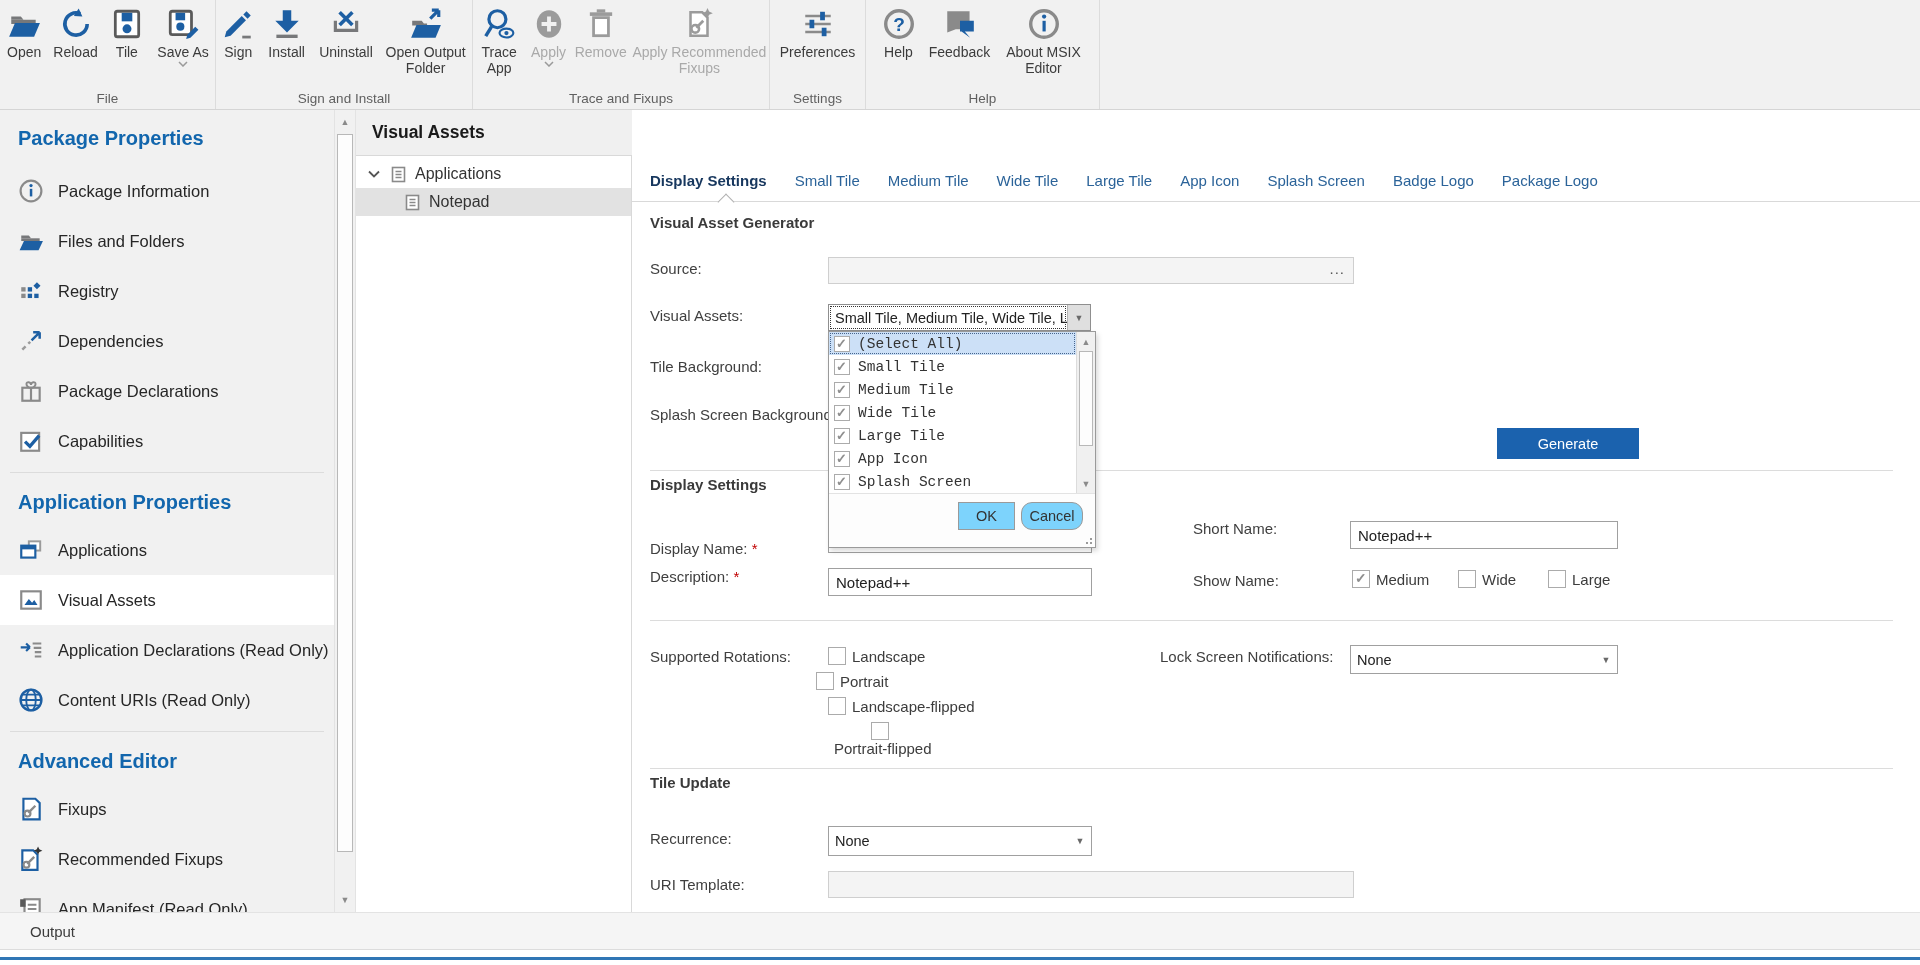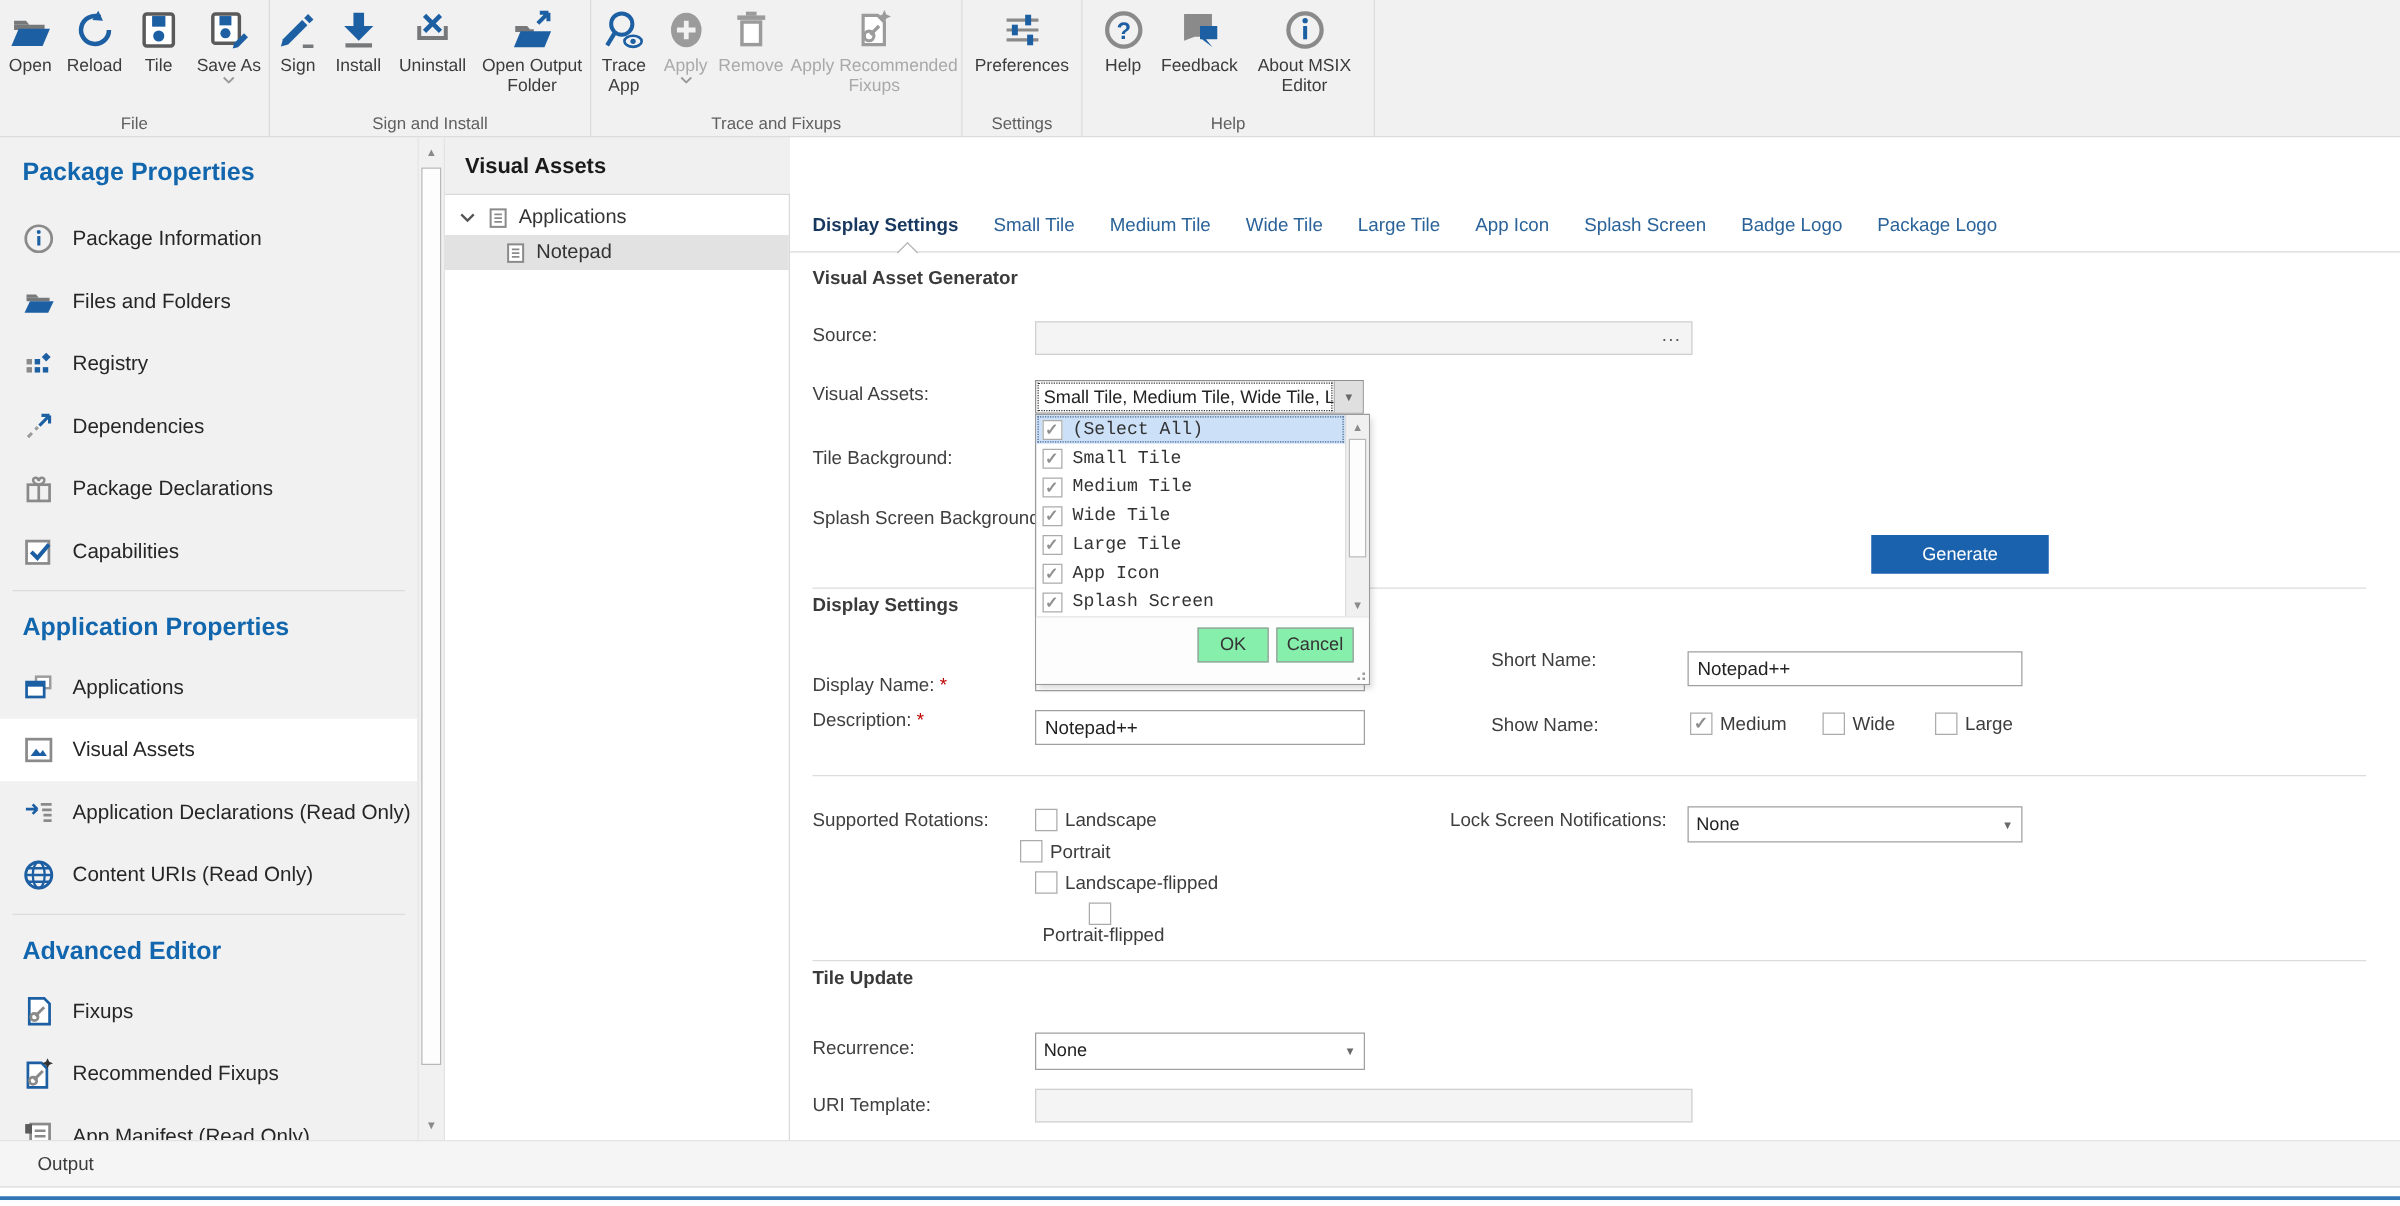--- a/index.html
+++ b/index.html
@@ -79,21 +79,21 @@
   #dd-popup{position:absolute;left:196px;top:221px;width:268px;background:#fff;border:1px solid #9a9a9a;box-shadow:2px 3px 5px rgba(0,0,0,.15);z-index:5;box-sizing:border-box;}
   #dd-list{position:relative;height:161px;}
   .dd-item{height:23px;display:flex;align-items:center;padding-left:5px;margin-right:19px;box-sizing:border-box;}
   .dd-item .cb{width:16px;height:16px;flex:0 0 16px;}
   .dd-item .cb.checked::after{font-size:13px;top:-1px;left:1px;}
   .dd-item .dd-label{font-size:14.5px;color:#333;margin-left:8px;white-space:nowrap;font-family:Liberation Mono, monospace;}
   .dd-item.selected{background:#cce0f7;outline:1px dotted #46648c;outline-offset:-2px;}
   #dd-scroll{position:absolute;right:0;top:0;width:19px;height:161px;background:#f0f0f0;border-left:1px solid #dcdcdc;box-sizing:border-box;}
   #dd-scroll .sb-arrow{width:18px;height:17px;}
   #dd-footer{position:relative;height:53px;border-top:1px solid #e3e3e3;background:#fdfdfd;}
-  .dd-btn{position:absolute;top:8px;height:28px;background:#86efac;border:1px solid #9a9a9a;font-size:14.5px;color:#333;display:flex;align-items:center;justify-content:center;box-sizing:border-box;cursor:pointer;}
+  .dd-btn{position:absolute;top:8px;height:28px;background:#7dd3fc;border:1px solid #9a9a9a;font-size:14.5px;color:#333;display:flex;align-items:center;justify-content:center;box-sizing:border-box;cursor:pointer;}
   #dd-grip{position:absolute;right:3px;bottom:3px;width:9px;height:9px;}
   #dd-grip i{position:absolute;width:2px;height:2px;background:#9a9a9a;}
 
   
   #output-bar{position:absolute;left:0;top:912px;width:1920px;height:38px;background:#f5f5f5;border-top:1px solid #e3e3e3;border-bottom:1px solid #dcdcdc;box-sizing:border-box;display:flex;align-items:center;}
   #output-label{font-size:15px;color:#3c3c3c;padding-left:30px;}
   #bottom-line{position:absolute;left:0;top:957px;width:1920px;height:3px;background:#3076b5;}
 </style>
 </head>
 <body>
@@ -612,21 +612,21 @@
             <span class="dd-label">Splash Screen</span>
           </div>
         </div>
       <div id="dd-scroll">
         <div class="sb-arrow" style="top:1px;">▲</div>
         <div class="sb-thumb" style="left:2px;width:14px;top:19px;height:95px;"></div>
         <div class="sb-arrow" style="top:143px;">▼</div>
       </div>
       <div id="dd-footer">
         <div class="dd-btn" style="left:129px;width:57px;">OK</div>
-        <div class="dd-btn" style="left:192px;width:62px;">Cancel</div>
+        <div class="dd-btn" style="left:192px;width:62px;border-radius:11px;">Cancel</div>
         <div id="dd-grip">
           <i style="right:0;bottom:0;"></i>
             <i style="right:4px;bottom:0;"></i>
             <i style="right:0;bottom:4px;"></i>
         </div>
       </div>
     </div>
   </div>
 
   <div id="output-bar">

